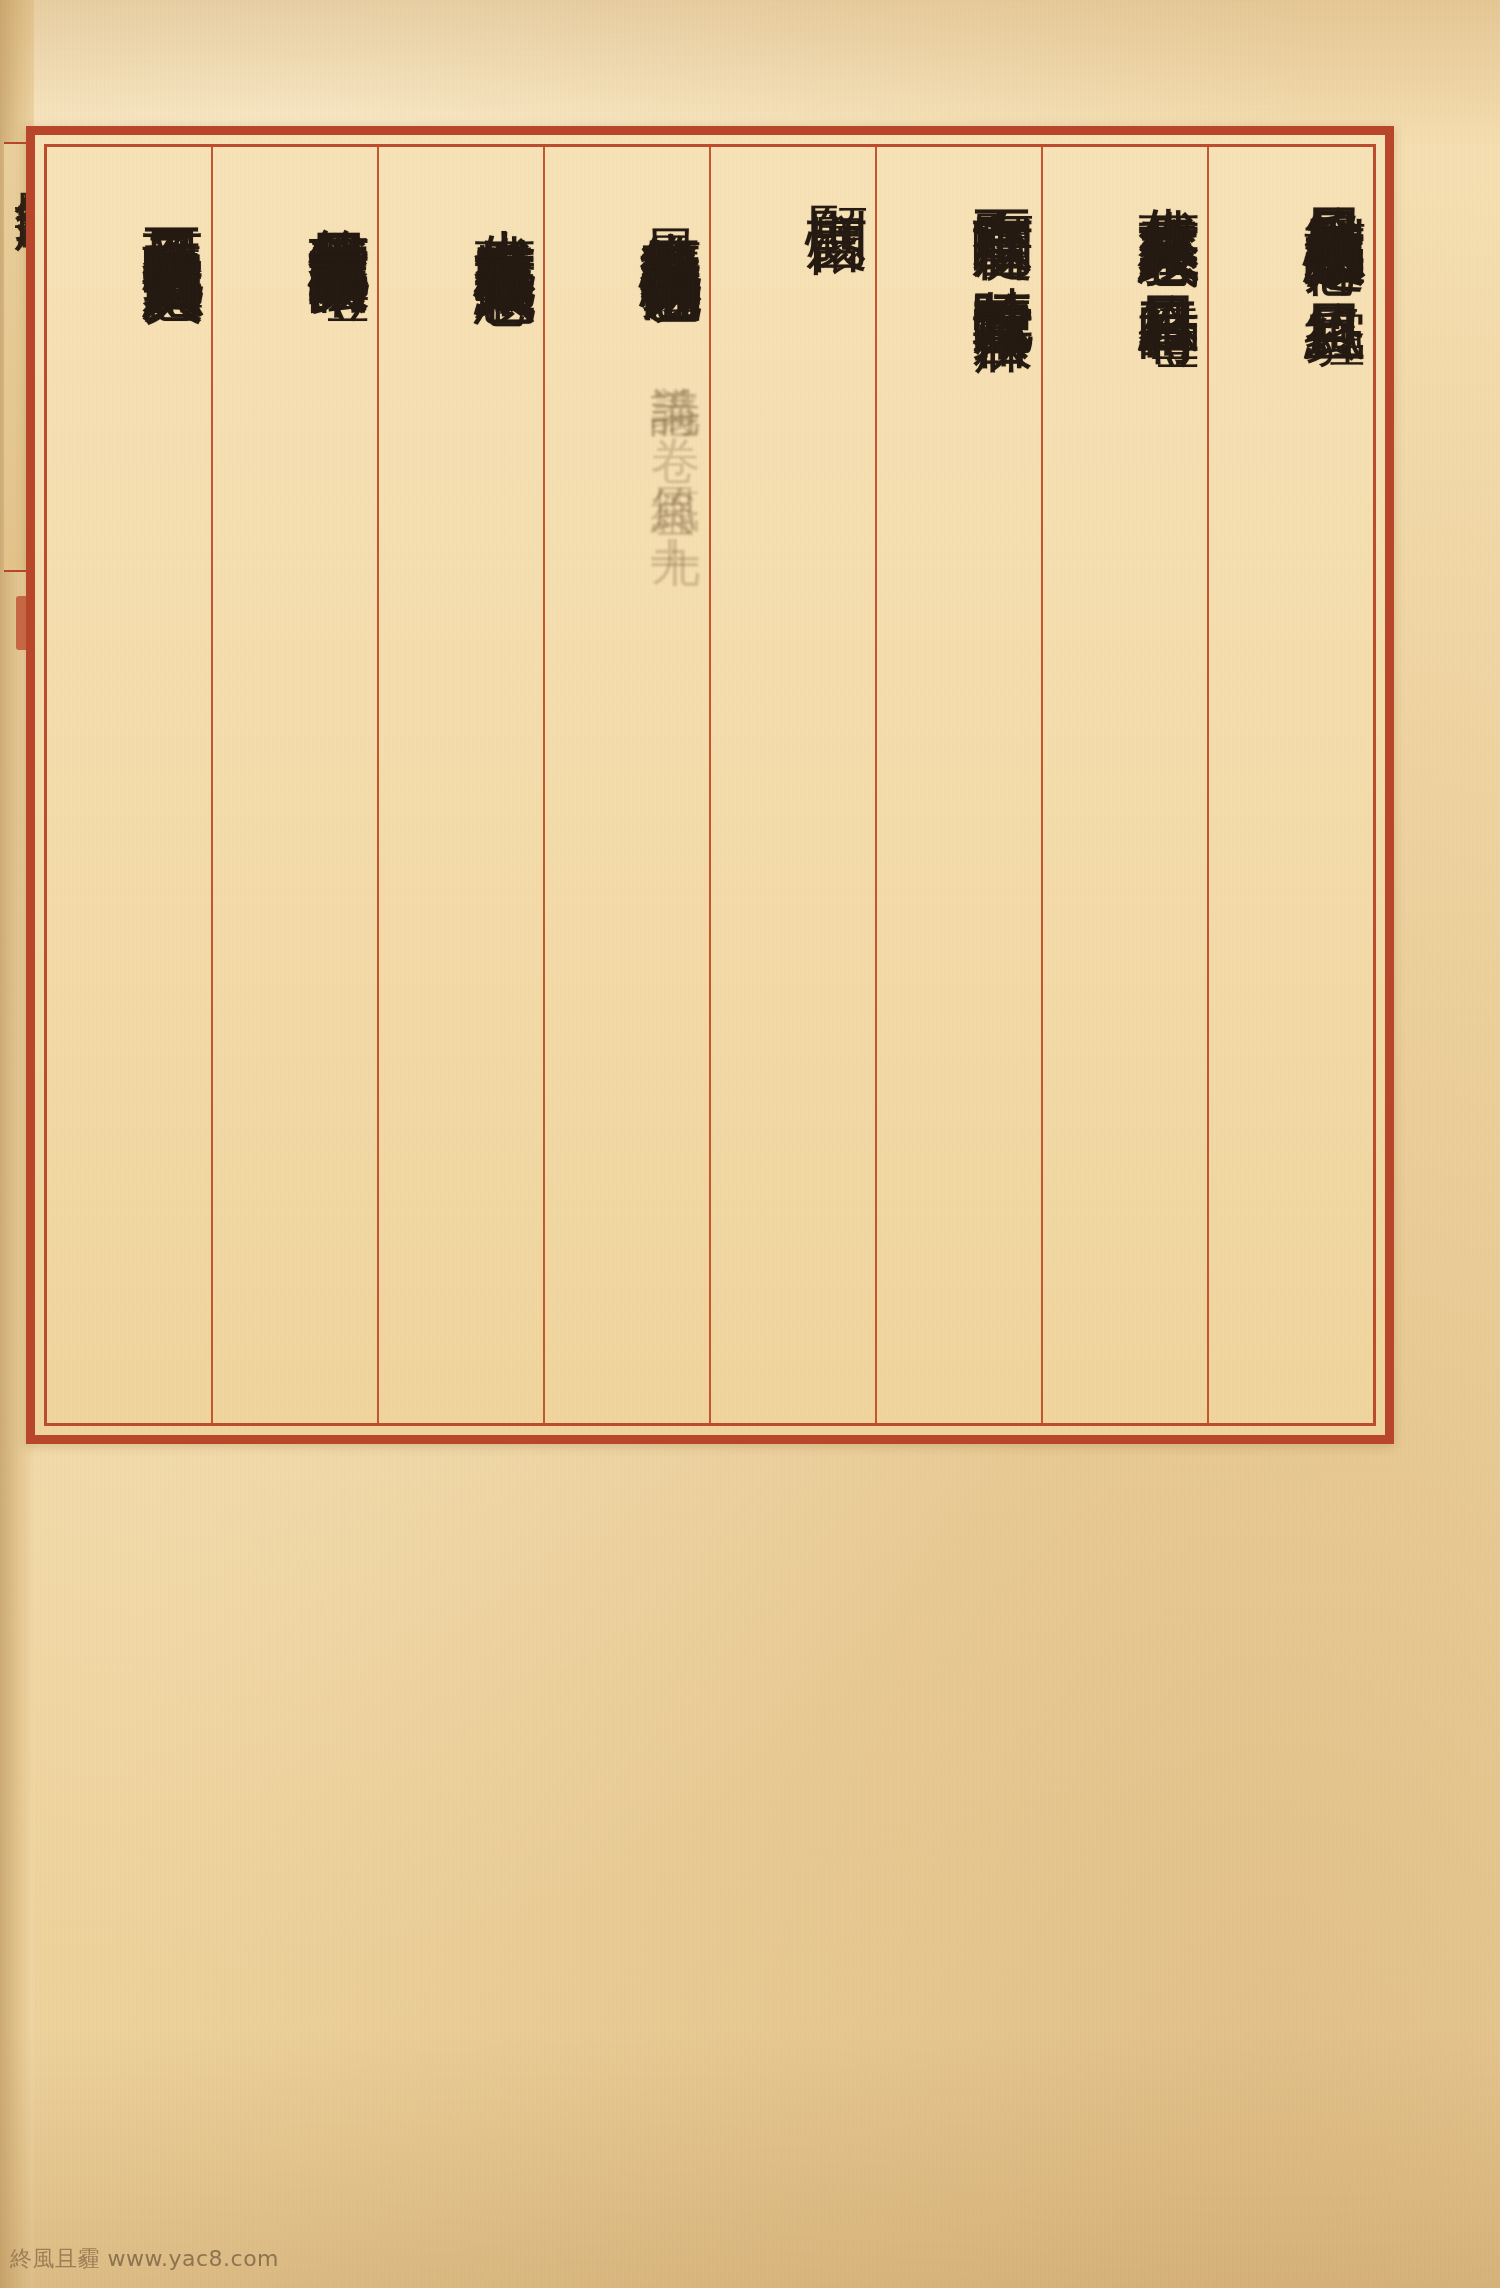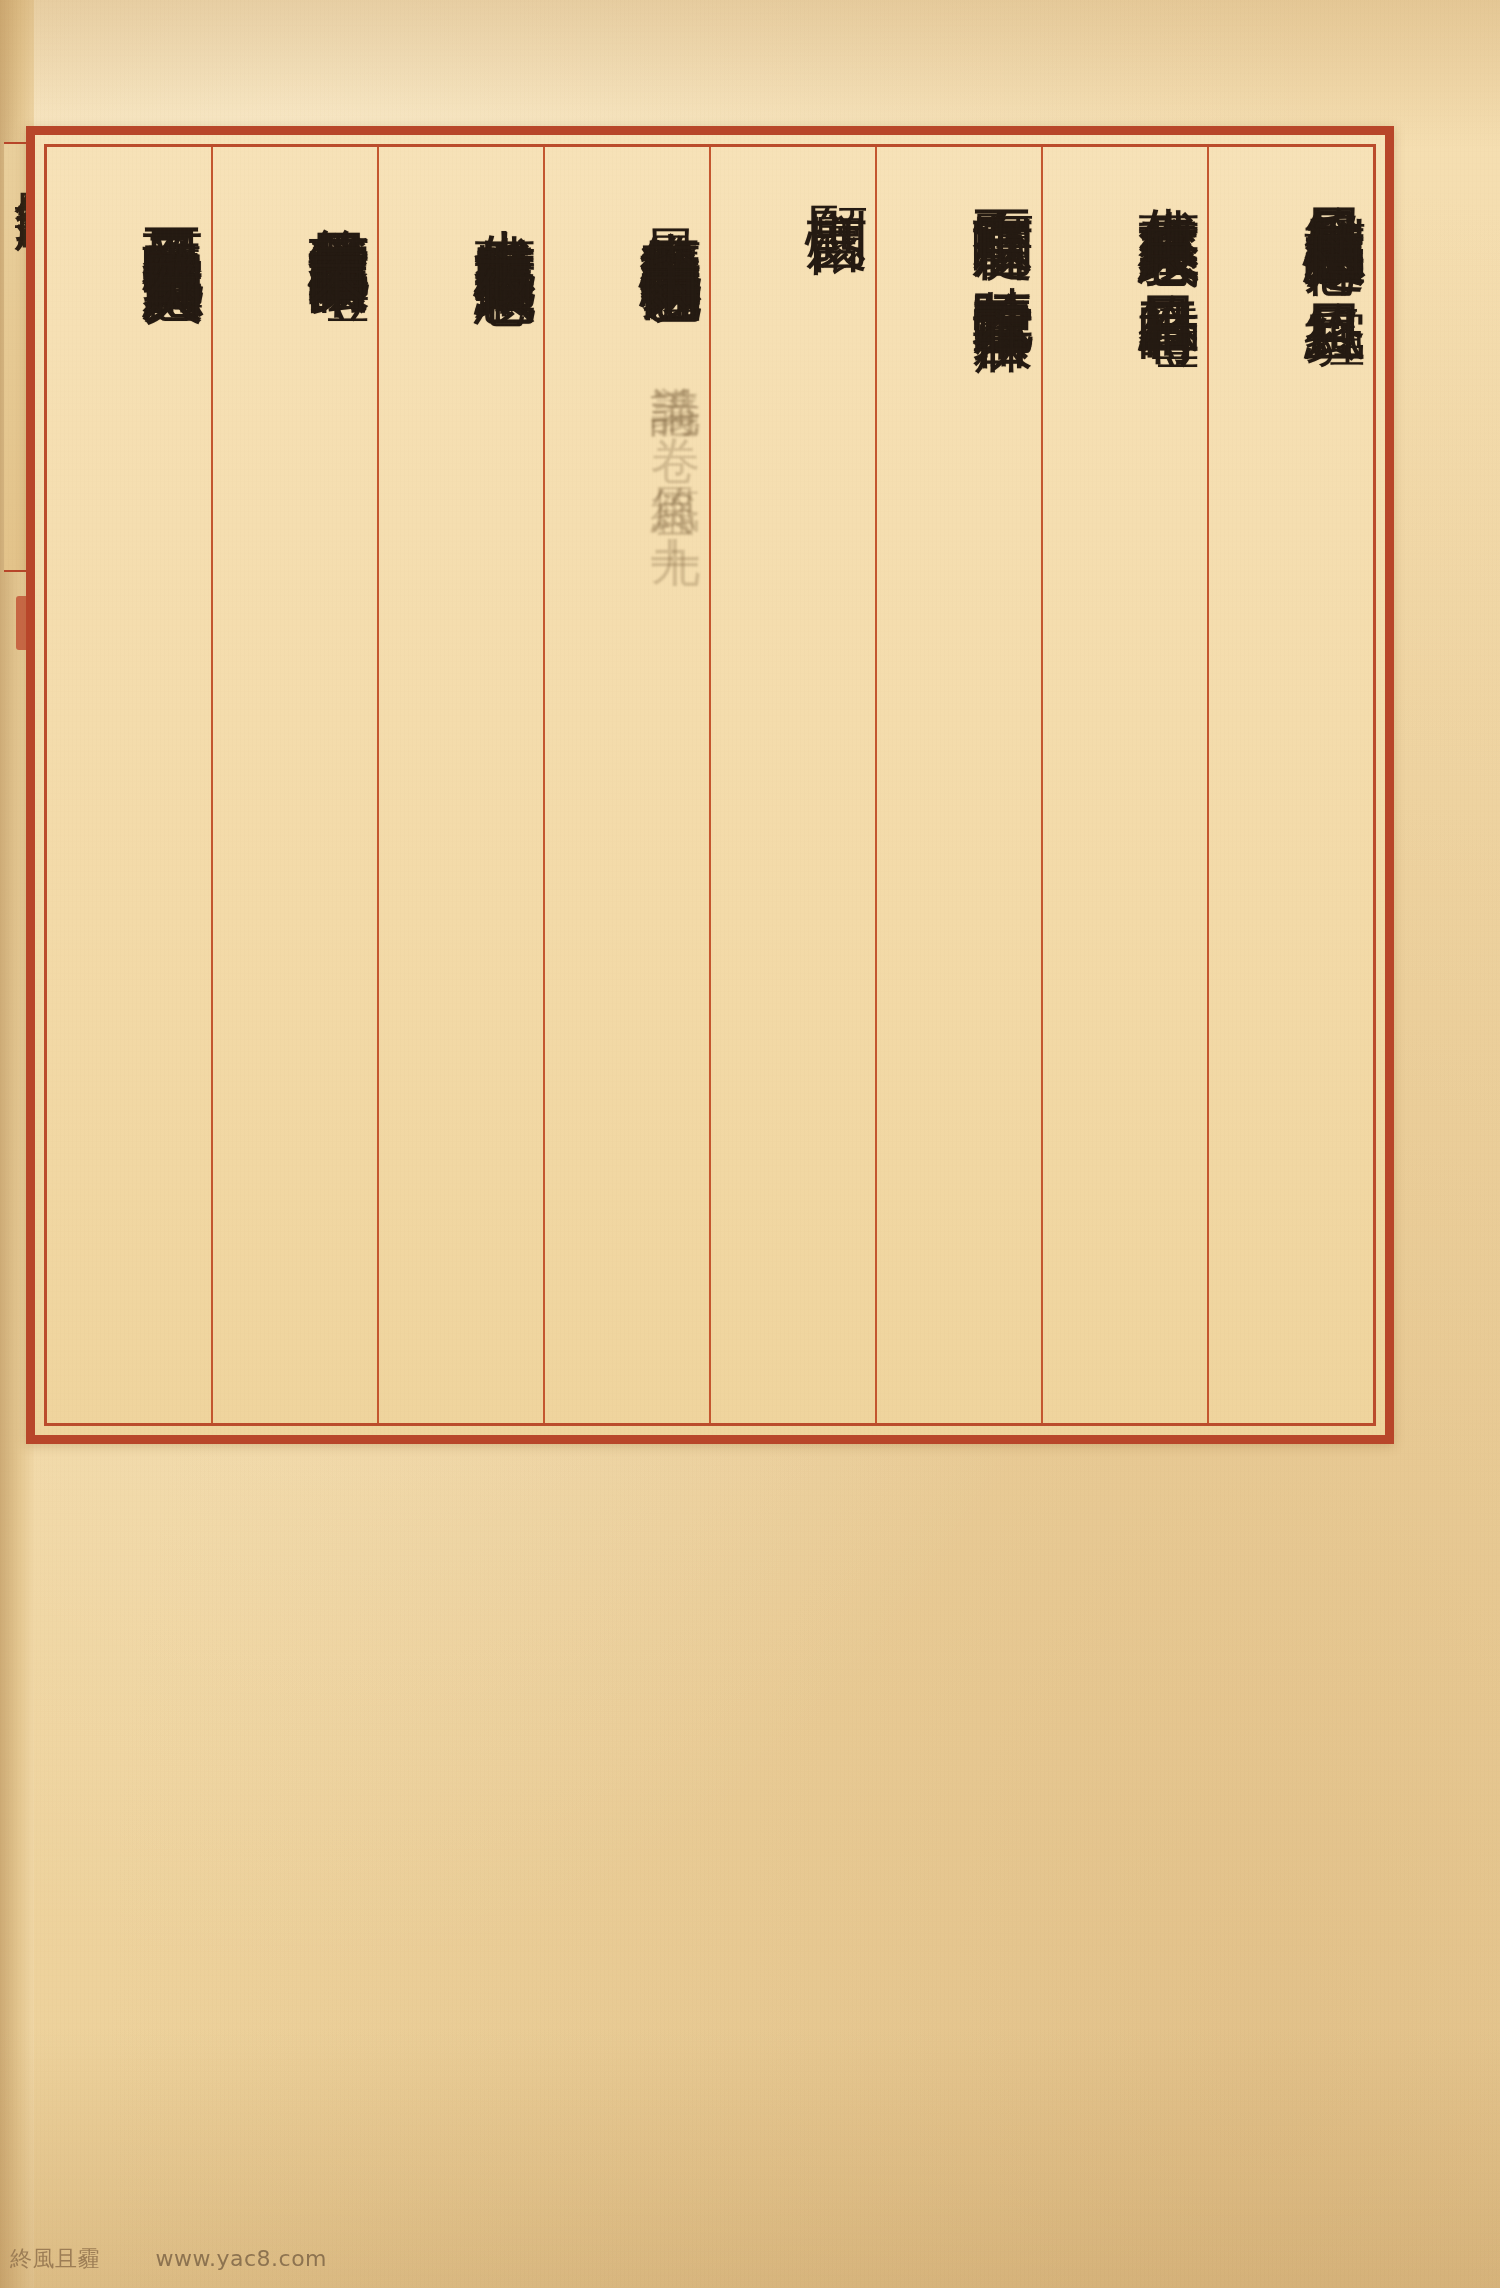--- a/index.html
+++ b/index.html
@@ -195,21 +195,21 @@
   #watermark {
     position: absolute;
     left: 10px;
     bottom: 14px;
     font-family: "DejaVu Sans", "Liberation Sans", sans-serif;
     font-size: 22px;
     color: #9c7d55;
     letter-spacing: .5px;
     white-space: nowrap;
   }
-  #watermark .url { color: #8d7350; margin-left: 48px; }
+  #watermark .url { color: #8d7350; }
 </style>
 </head>
 <body>
 
 <div id="page">
 
   <div id="gutter-left"></div>
   <div id="edge-shadow-top"></div>
   <div id="edge-shadow-bottom"></div>
 

